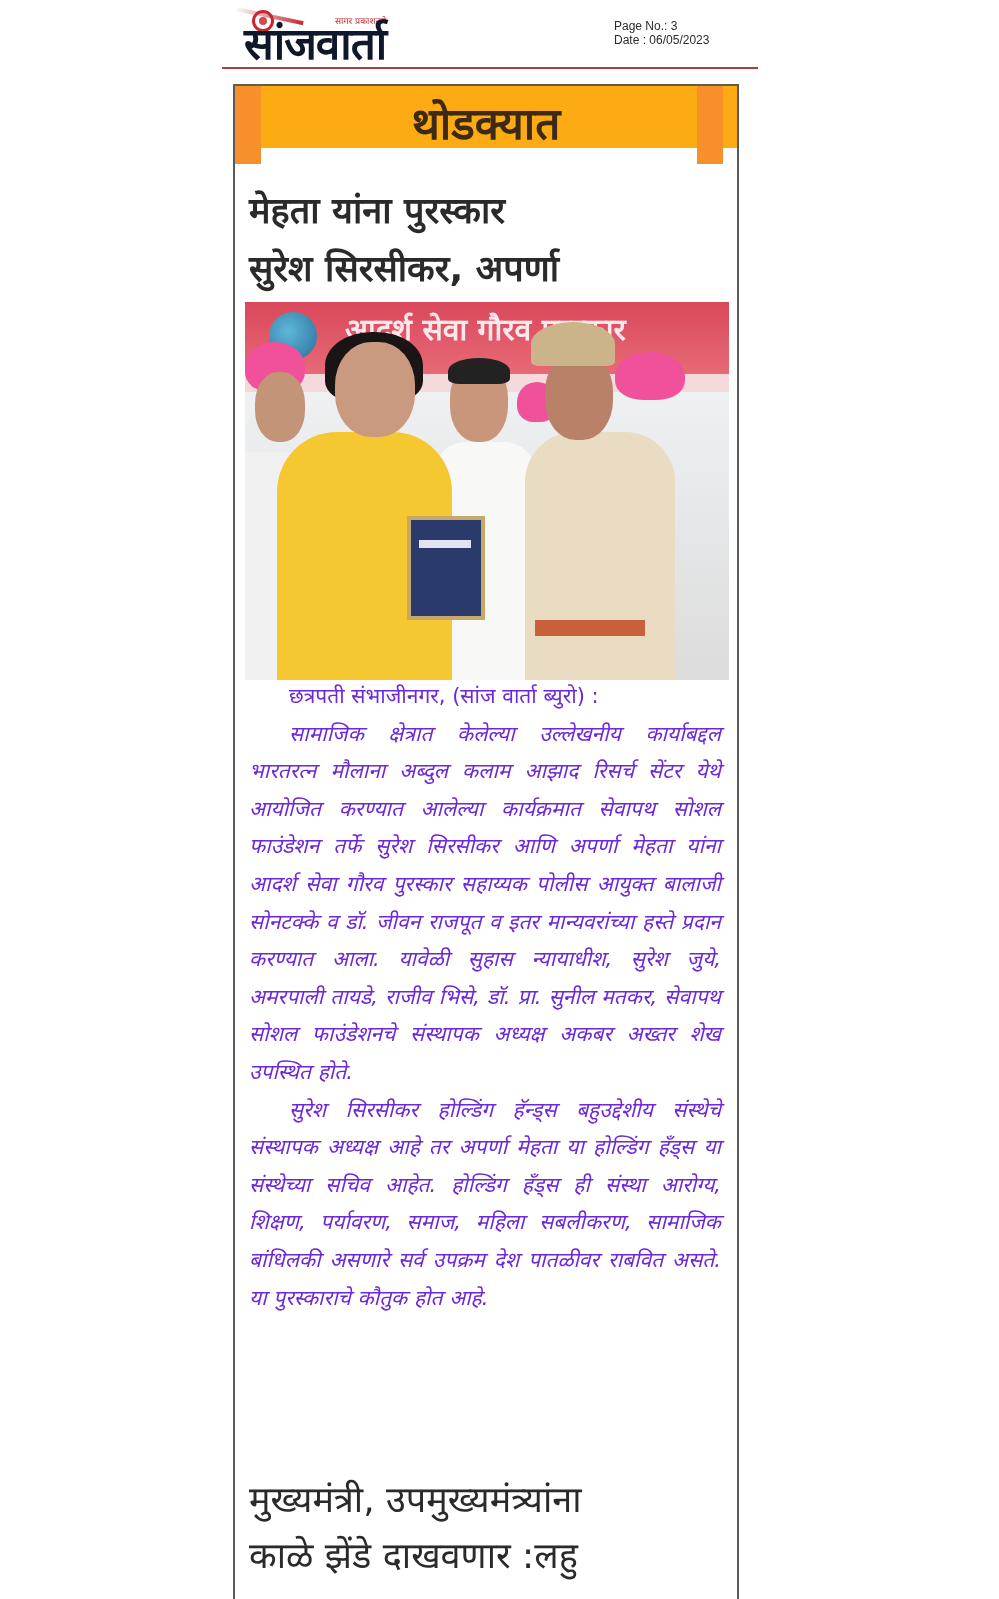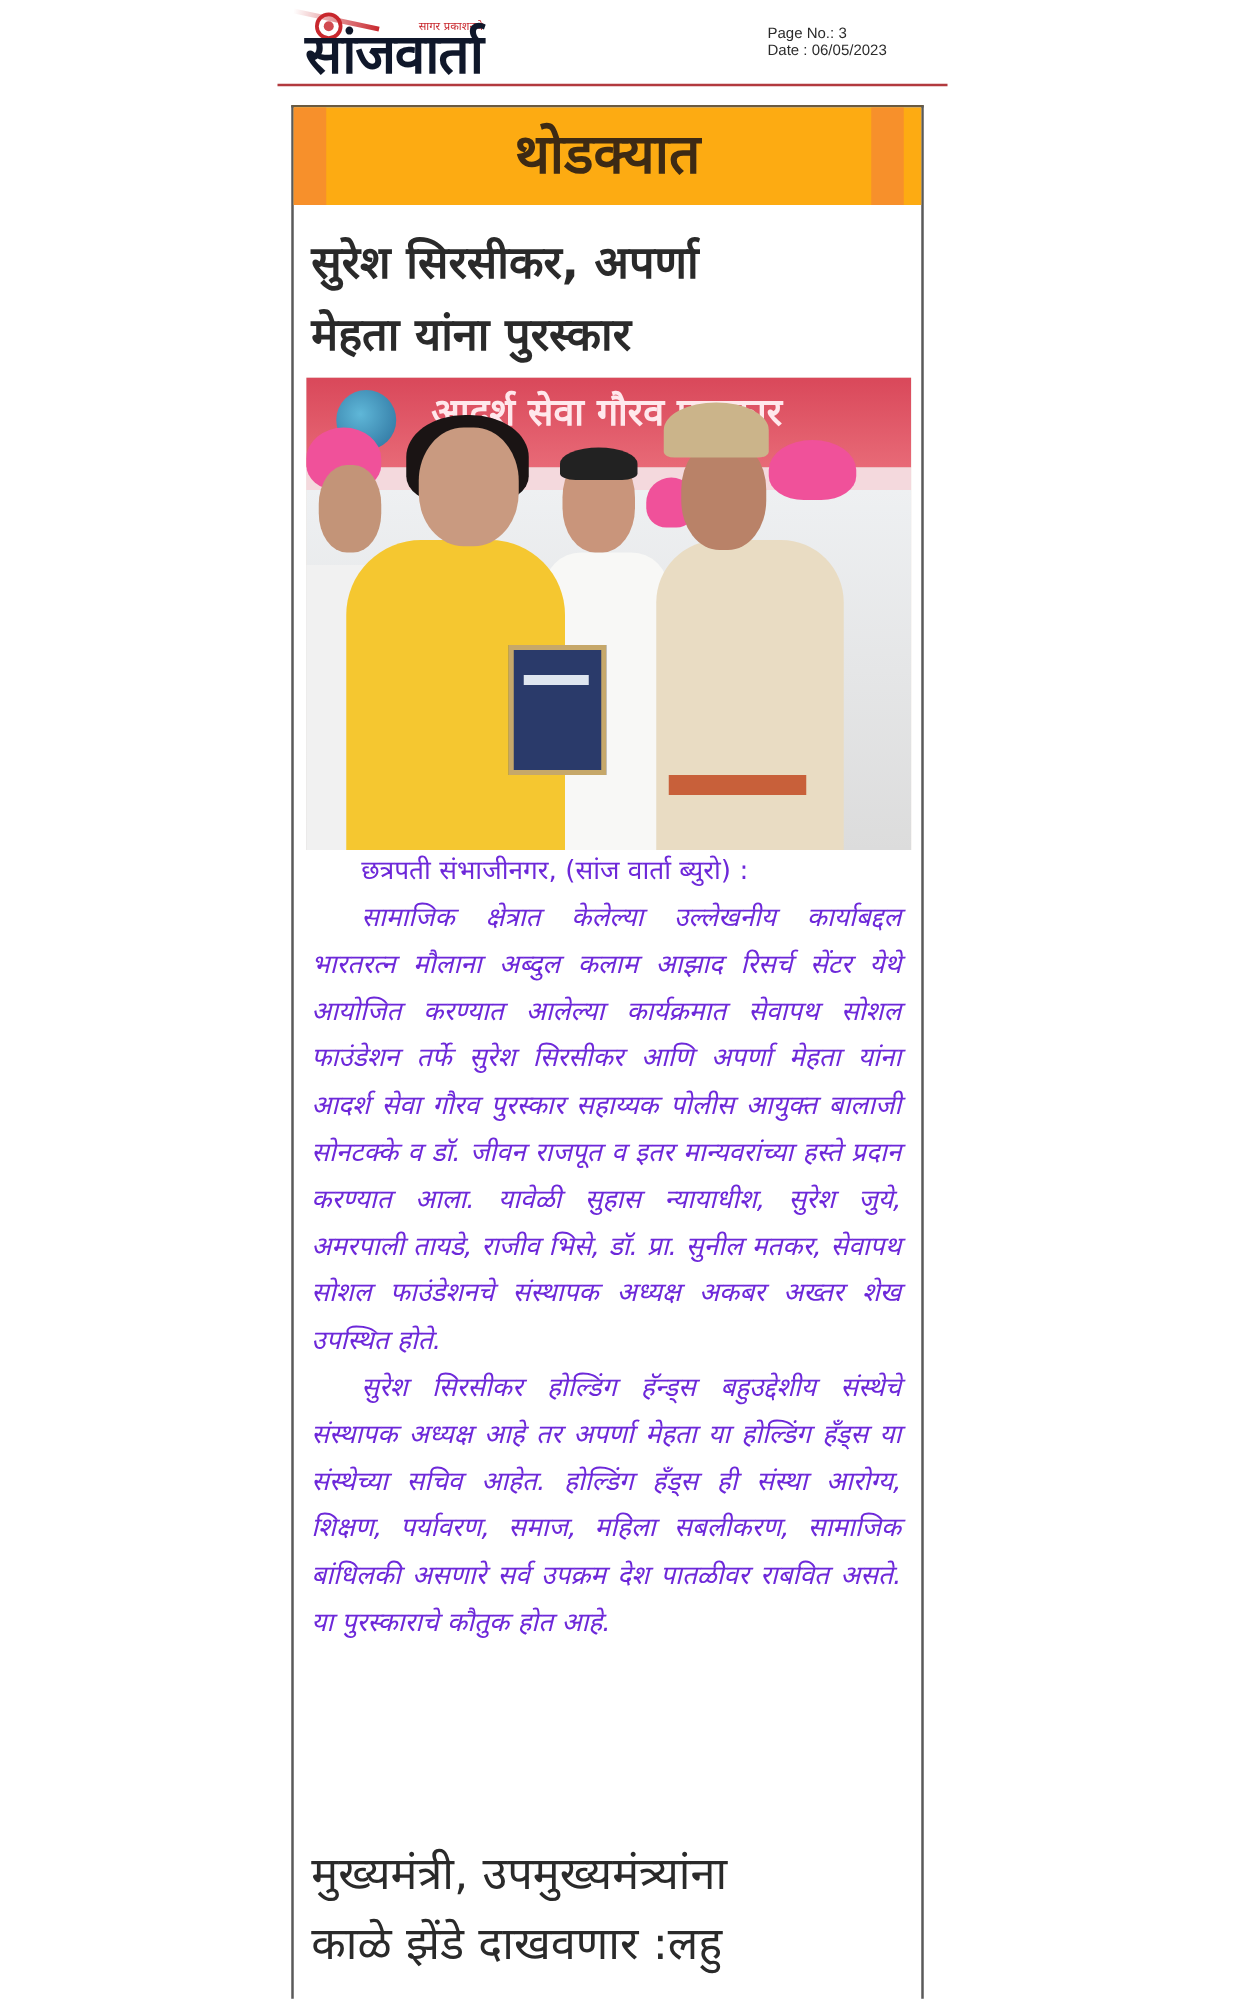--- a/index.html
+++ b/index.html
@@ -8,21 +8,21 @@
   .logo { position:absolute; left:12px; top:4px; width:180px; height:60px; }
   .logo-emblem { position:absolute; left:18px; top:6px; width:22px; height:22px; border-radius:50%; border:3px solid #c8272d; box-sizing:border-box; }
   .logo-emblem::after { content:""; position:absolute; left:4px; top:4px; width:8px; height:8px; border-radius:50%; background:#d14a50; }
   .logo-streak { position:absolute; left:0; top:10px; width:70px; height:4px; background:linear-gradient(90deg, rgba(200,39,45,0) 0%, #c8272d 100%); transform:rotate(12deg); }
   .logo-tag { position:absolute; left:78px; top:10px; font-size:9px; color:#c8272d; white-space:nowrap;margin-left:23px; }
   .logo-name { position:absolute; left:10px; top:18px; font-size:44px; font-weight:bold; color:#0f172a; letter-spacing:-1px; white-space:nowrap; line-height:1; }
   .meta { position:absolute; left:392px; top:19px; font-family:"Liberation Sans", sans-serif; font-weight:normal; font-size:12px; color:#2b2b2b; line-height:14px; }
   .rule { position:absolute; left:222px; top:67px; width:536px; height:2px; background:#b23a3e; }
 
   .frame { position:absolute; left:233px; top:84px; width:506px; height:1530px; border-left:2px solid #5a5a5a; border-right:2px solid #5a5a5a; border-top:2px solid #6a5a40; box-sizing:border-box; }
-  .banner { position:absolute; left:0; top:0; width:100%; height:78px; background:#fdab12; }
+  .banner { position:absolute; left:0; top:0; width:100%; height:62px; background:#fdab12; }
   .banner .edge-l { position:absolute; left:0; top:0; width:26px; height:78px; background:#f7902b; }
   .banner .edge-r { position:absolute; right:14px; top:0; width:26px; height:78px; background:#f7902b; }
   .banner-title { position:absolute; left:0; right:0; top:10px; text-align:center; font-size:44px; font-weight:bold; color:#3d2a14; line-height:56px; }
 
   .headline { position:absolute; left:14px; top:96px; width:480px; font-size:36px; font-weight:bold; color:#2a2a2a; line-height:58px; }
 
   .photo { position:absolute; left:10px; top:216px; width:484px; height:378px; overflow:hidden; background:#e9e2dc; }
   .ph-banner { position:absolute; left:0; top:0; width:100%; height:72px; background:linear-gradient(180deg,#d9485a 0%, #e86a77 100%); }
   .ph-banner-text { position:absolute; left:100px; top:6px; font-size:30px; color:#ffe8ec; font-weight:bold; white-space:nowrap; }
   .ph-globe { position:absolute; left:24px; top:10px; width:48px; height:48px; border-radius:50%; background:radial-gradient(circle at 40% 40%, #5fb7d8, #2a6e9a); }
@@ -69,22 +69,22 @@
 <div class="rule"></div>
 
 <div class="frame">
   <div class="banner">
     <div class="edge-l"></div>
     <div class="edge-r"></div>
     <div class="banner-title">थोडक्यात</div>
   </div>
 
   <div class="headline">
+    <div>मेहता यांना पुरस्कार</div>
     <div>सुरेश सिरसीकर, अपर्णा</div>
-    <div>मेहता यांना पुरस्कार</div>
   </div>
 
   <div class="photo">
     <div class="ph-banner">
       <div class="ph-globe"></div>
       <div class="ph-banner-text">आदर्श सेवा गौरव पुरस्कार</div>
     </div>
     <div class="ph-sub"></div>
     <div class="ph-bg"></div>
     <div class="turban" style="left:0;top:40px;width:60px;height:50px;"></div>

